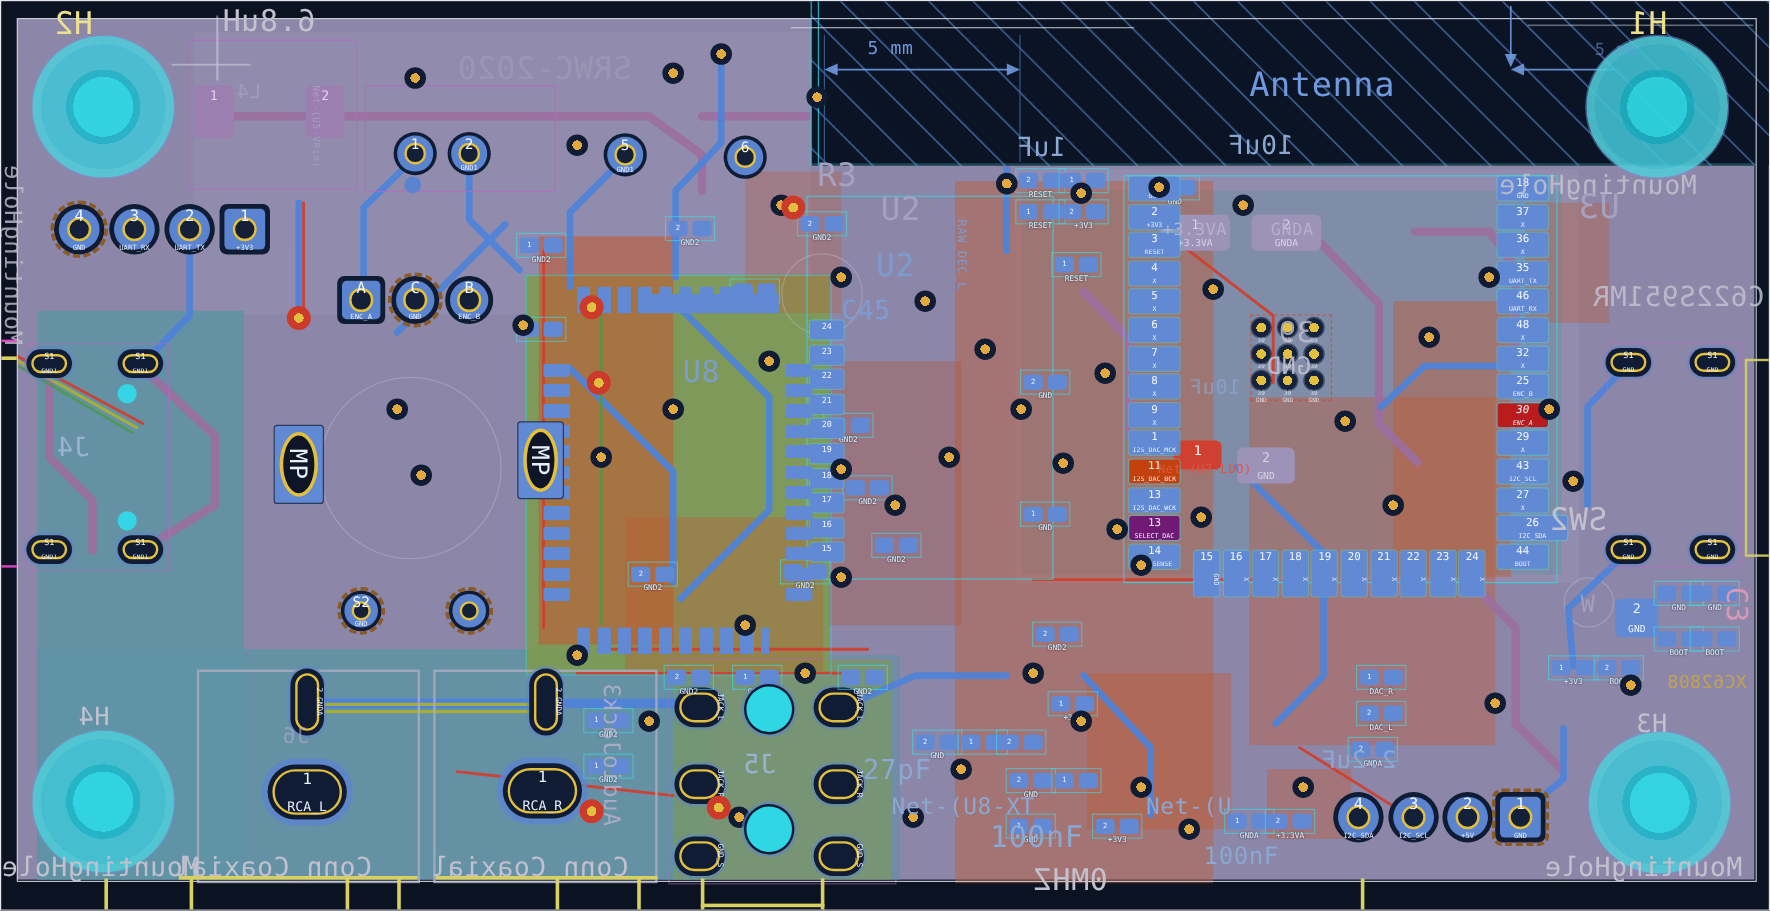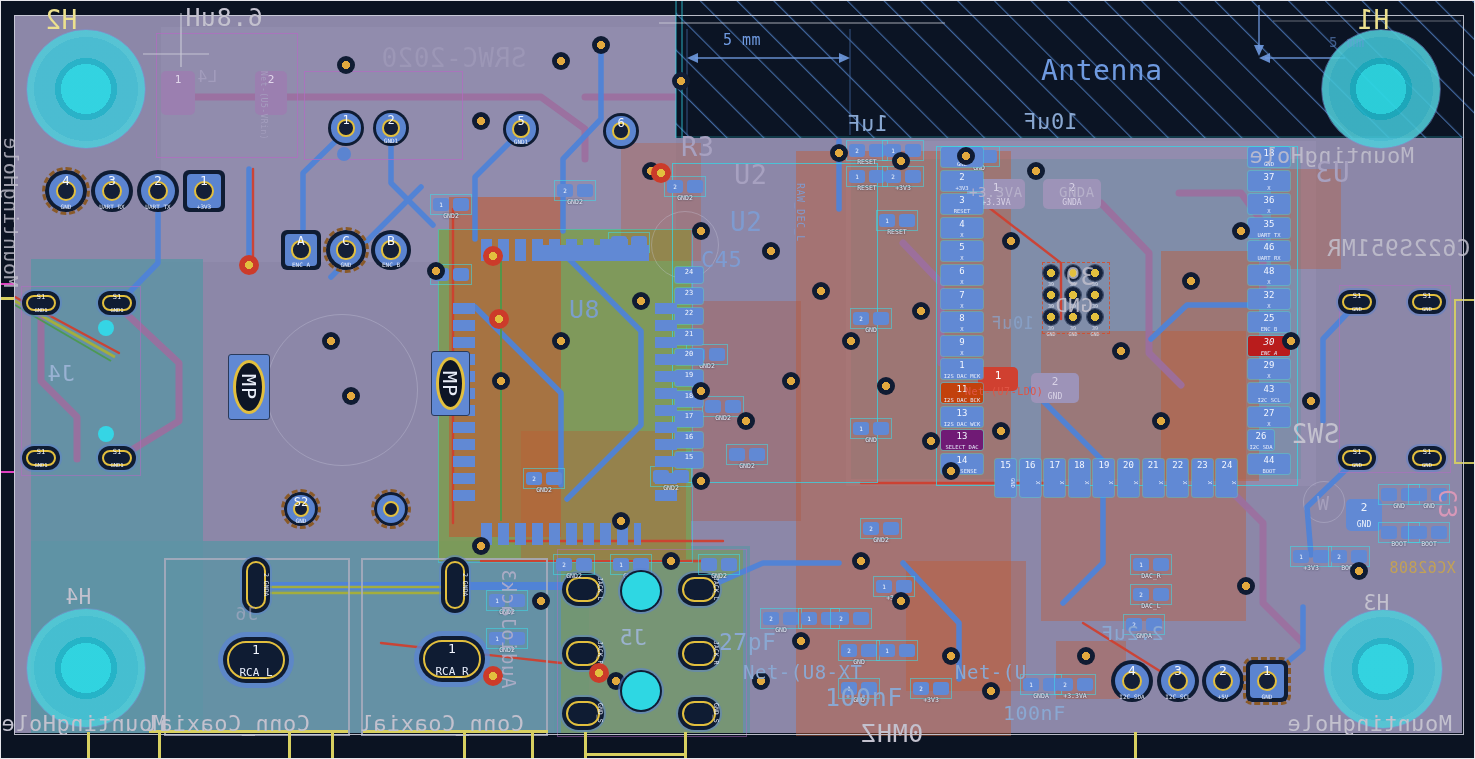--- a/index.html
+++ b/index.html
@@ -772,21 +772,21 @@
       <div class="padlbl" style="bottom: 0px; font-size: 5.5px;">X</div>
     </div>
     <div class="comp" style="left: 1247px; top: 382px; width: 42px; height: 20px; background: rgb(97, 137, 212); border-radius: 2px; outline: rgba(60, 220, 235, 0.4) solid 1px;">
       <div class="padnum" style="top: 1px; font-size: 9px;">43</div>
       <div class="padlbl" style="bottom: 0px; font-size: 5.5px;">I2C_SCL</div>
     </div>
     <div class="comp" style="left: 1247px; top: 405.6px; width: 42px; height: 20px; background: rgb(97, 137, 212); border-radius: 2px; outline: rgba(60, 220, 235, 0.4) solid 1px;">
       <div class="padnum" style="top: 1px; font-size: 9px;">27</div>
       <div class="padlbl" style="bottom: 0px; font-size: 5.5px;">X</div>
     </div>
-    <div class="comp" style="left: 1247px; top: 429.2px; width: 26px; height: 20px; background: rgb(97, 137, 212); border-radius: 2px; outline: rgba(60, 220, 235, 0.4) solid 1px;">
+    <div class="comp" style="left: 1247px; top: 429.2px; width: 26px; height: 20px; background: rgb(97, 137, 212); border-radius: 2px; outline: rgba(60, 220, 235, 0.4) solid 1px; padding-left: 32px;">
       <div class="padnum" style="top: 1px; font-size: 9px;">26</div>
       <div class="padlbl" style="bottom: 0px; font-size: 5.5px;">I2C_SDA</div>
     </div>
     <div class="comp" style="left: 1247px; top: 452.8px; width: 42px; height: 20px; background: rgb(97, 137, 212); border-radius: 2px; outline: rgba(60, 220, 235, 0.4) solid 1px;">
       <div class="padnum" style="top: 1px; font-size: 9px;">44</div>
       <div class="padlbl" style="bottom: 0px; font-size: 5.5px;">BOOT</div>
     </div>
     <div class="comp" style="left: 994px; top: 458px; width: 21px; height: 38px; background: rgb(97, 137, 212); border-radius: 2px; outline: rgba(60, 220, 235, 0.4) solid 1px;">
       <div class="padnum" style="top: 1px; font-size: 9px;">15</div>
       <div class="padlbl" style="bottom: 1px; font-size: 5.5px; writing-mode: vertical-rl; top: 10px;">GND</div>

